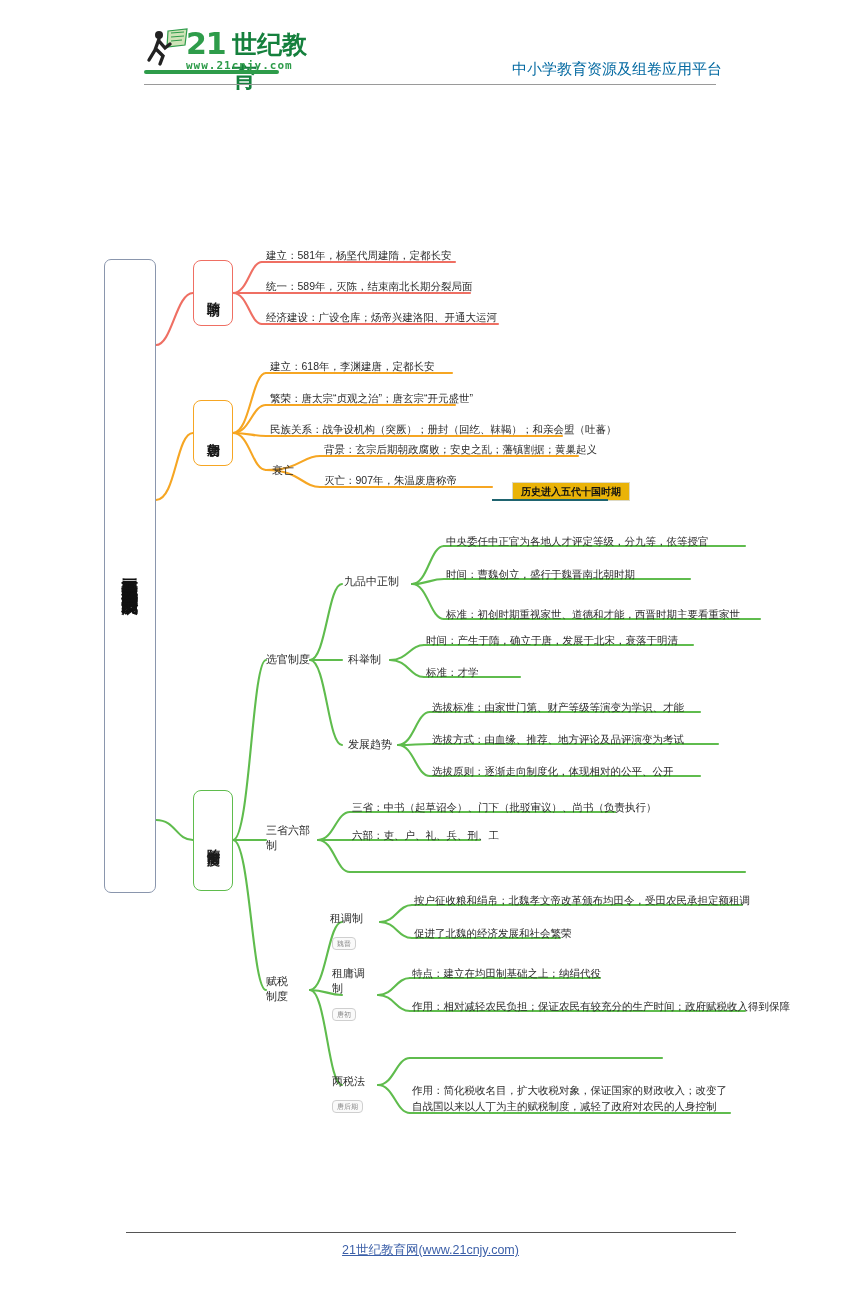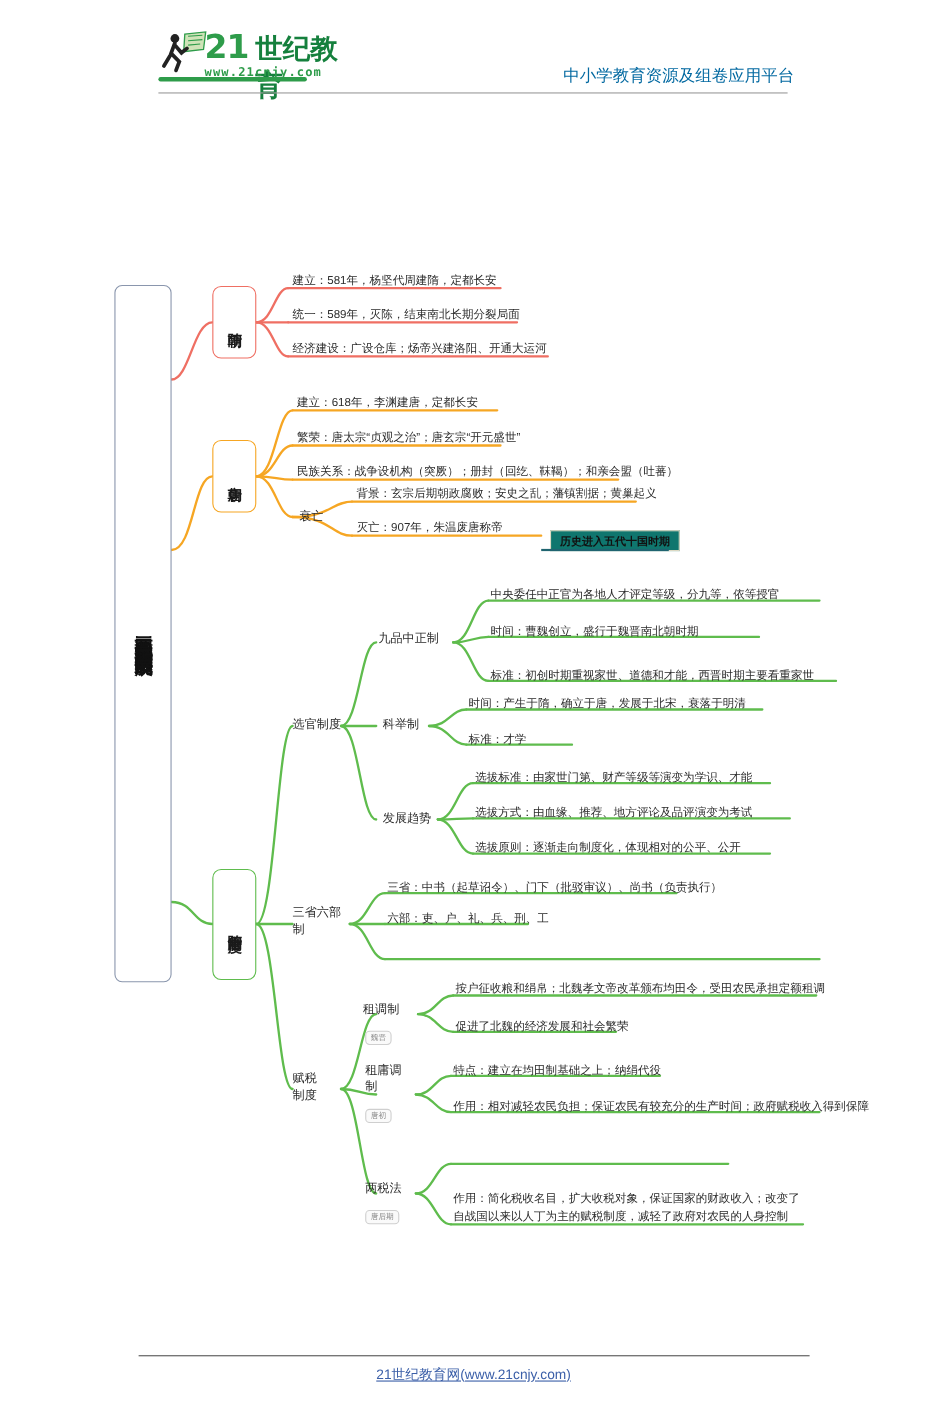--- a/index.html
+++ b/index.html
@@ -58,22 +58,22 @@
   
   .badge{position:absolute;border:1px solid #cfcfcf;border-radius:4px;background:#fafafa;
       font-size:7px;color:#8a8a8a;padding:1.5px 4px;line-height:1.1;white-space:nowrap;}
 
   
   .leaf{font-size:10.5px;color:#2b2b2b;line-height:1.5;white-space:nowrap;}
   .leaf.wrap{white-space:normal;}
 
   
   #chip{
-    position:absolute;left:500px;top:482px;width:116px;height:17px;
-    background:#0f766e;border:1px solid #ddd9c4;
+    position:absolute;left:512px;top:482px;width:116px;height:17px;
+    background:#eab308;border:1px solid #ddd9c4;
     font-size:10px;font-weight:bold;color:#111;
     display:flex;align-items:center;justify-content:center;
   }
   #chip-underline{position:absolute;left:492px;top:499px;width:116px;height:2.2px;background:#1f6470;}
 </style>
 </head>
 <body>
 
 <div id="header">
   <div id="logo-wrap">
@@ -224,21 +224,21 @@
   <div class="node leaf" style="left:432px;top:764px;">选拔原则：逐渐走向制度化，体现相对的公平、公开</div>
 
   <div class="node l2" style="left:266px;top:823px;width:48px;">三省六部制</div>
   <div class="node leaf" style="left:352px;top:800px;">三省：中书（起草诏令）、门下（批驳审议）、尚书（负责执行）</div>
   <div class="node leaf" style="left:352px;top:828px;">六部：吏、户、礼、兵、刑、工</div>
 
   <div class="node l2" style="left:266px;top:974px;width:32px;">赋税制度</div>
 
   <div class="node l2" style="left:330px;top:911px;">租调制</div>
   <div class="badge" style="left:332px;top:937px;">魏晋</div>
-  <div class="node leaf" style="left:414px;top:893px;font-family:Liberation Mono, monospace;">按户征收粮和绢帛；北魏孝文帝改革颁布均田令，受田农民承担定额租调</div>
+  <div class="node leaf" style="left:414px;top:893px;">按户征收粮和绢帛；北魏孝文帝改革颁布均田令，受田农民承担定额租调</div>
   <div class="node leaf" style="left:414px;top:926px;">促进了北魏的经济发展和社会繁荣</div>
 
   <div class="node l2" style="left:332px;top:966px;width:34px;">租庸调制</div>
   <div class="badge" style="left:332px;top:1008px;">唐初</div>
   <div class="node leaf" style="left:412px;top:966px;">特点：建立在均田制基础之上；纳绢代役</div>
   <div class="node leaf" style="left:412px;top:999px;">作用：相对减轻农民负担；保证农民有较充分的生产时间；政府赋税收入得到保障</div>
 
   <div class="node l2" style="left:332px;top:1074px;">两税法</div>
   <div class="badge" style="left:332px;top:1100px;">唐后期</div>
   <div class="node leaf wrap" style="left:412px;top:1083px;width:320px;">作用：简化税收名目，扩大收税对象，保证国家的财政收入；改变了自战国以来以人丁为主的赋税制度，减轻了政府对农民的人身控制</div>

